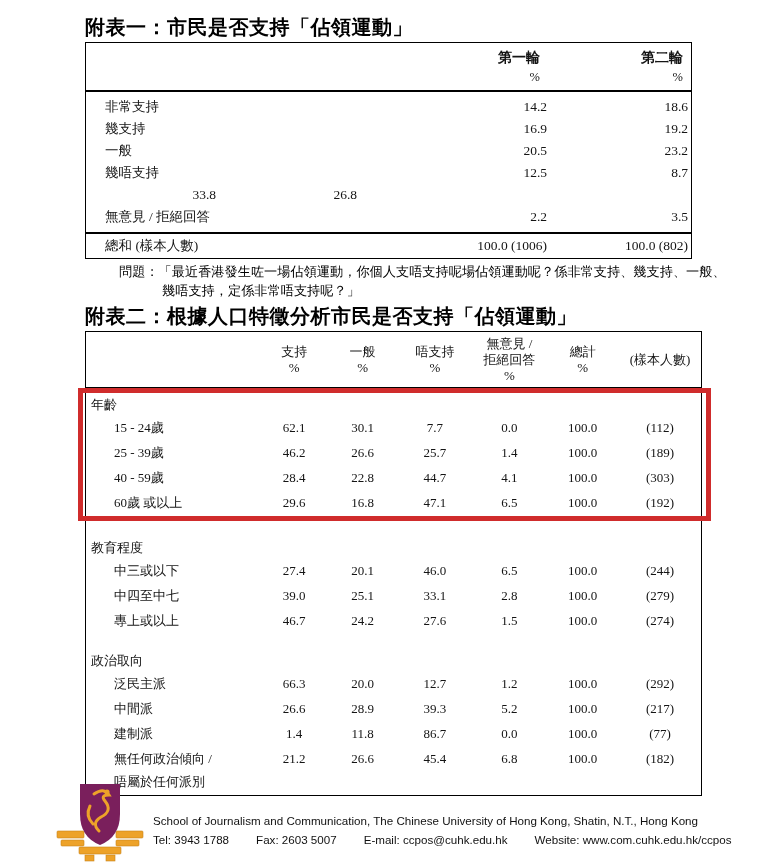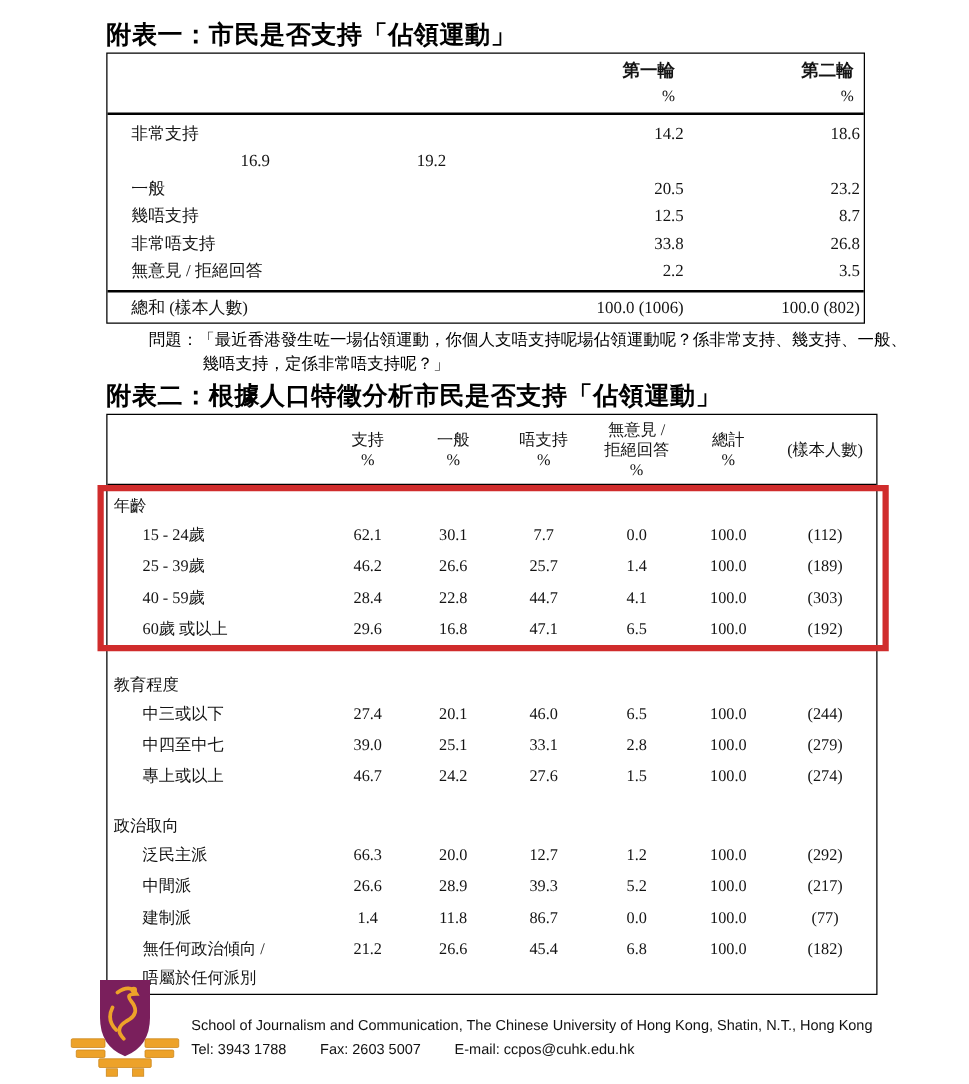--- a/index.html
+++ b/index.html
@@ -106,35 +106,35 @@
         <span class="h-unit">%</span>
       </div>
     </div>
     <div class="t1-body">
       <div class="t1-row">
         <div class="t1-label">非常支持</div>
         <div class="t1-v1">14.2</div>
         <div class="t1-v2">18.6</div>
       </div>
       <div class="t1-row">
+        <div class="t1-label">幾支持</div>
         <div class="t1-v1">16.9</div>
         <div class="t1-v2">19.2</div>
       </div>
       <div class="t1-row">
         <div class="t1-label">一般</div>
         <div class="t1-v1">20.5</div>
         <div class="t1-v2">23.2</div>
       </div>
       <div class="t1-row">
         <div class="t1-label">幾唔支持</div>
         <div class="t1-v1">12.5</div>
         <div class="t1-v2">8.7</div>
       </div>
       <div class="t1-row">
-        <div class="t1-label">非常唔支持</div>
         <div class="t1-v1">33.8</div>
         <div class="t1-v2">26.8</div>
       </div>
       <div class="t1-row">
         <div class="t1-label">無意見 / 拒絕回答</div>
         <div class="t1-v1">2.2</div>
         <div class="t1-v2">3.5</div>
       </div>
     </div>
     <div class="t1-total">
@@ -311,16 +311,17 @@
     </g>
     <circle cx="51" cy="11" r="2.6" style="fill:var(--logo-gold)"></circle>
   </svg>
 
   <div class="footer-text">
     <div class="ft-line1">School of Journalism and Communication, The Chinese University of Hong Kong, Shatin, N.T., Hong Kong</div>
     <div class="ft-line2">
       <span>Tel: 3943 1788</span>
       <span>Fax: 2603 5007</span>
       <span>E-mail: ccpos@cuhk.edu.hk</span>
+      <span>Website: www.com.cuhk.edu.hk/ccpos</span>
     </div>
   </div>
 
 </div>
 
 </body></html>

